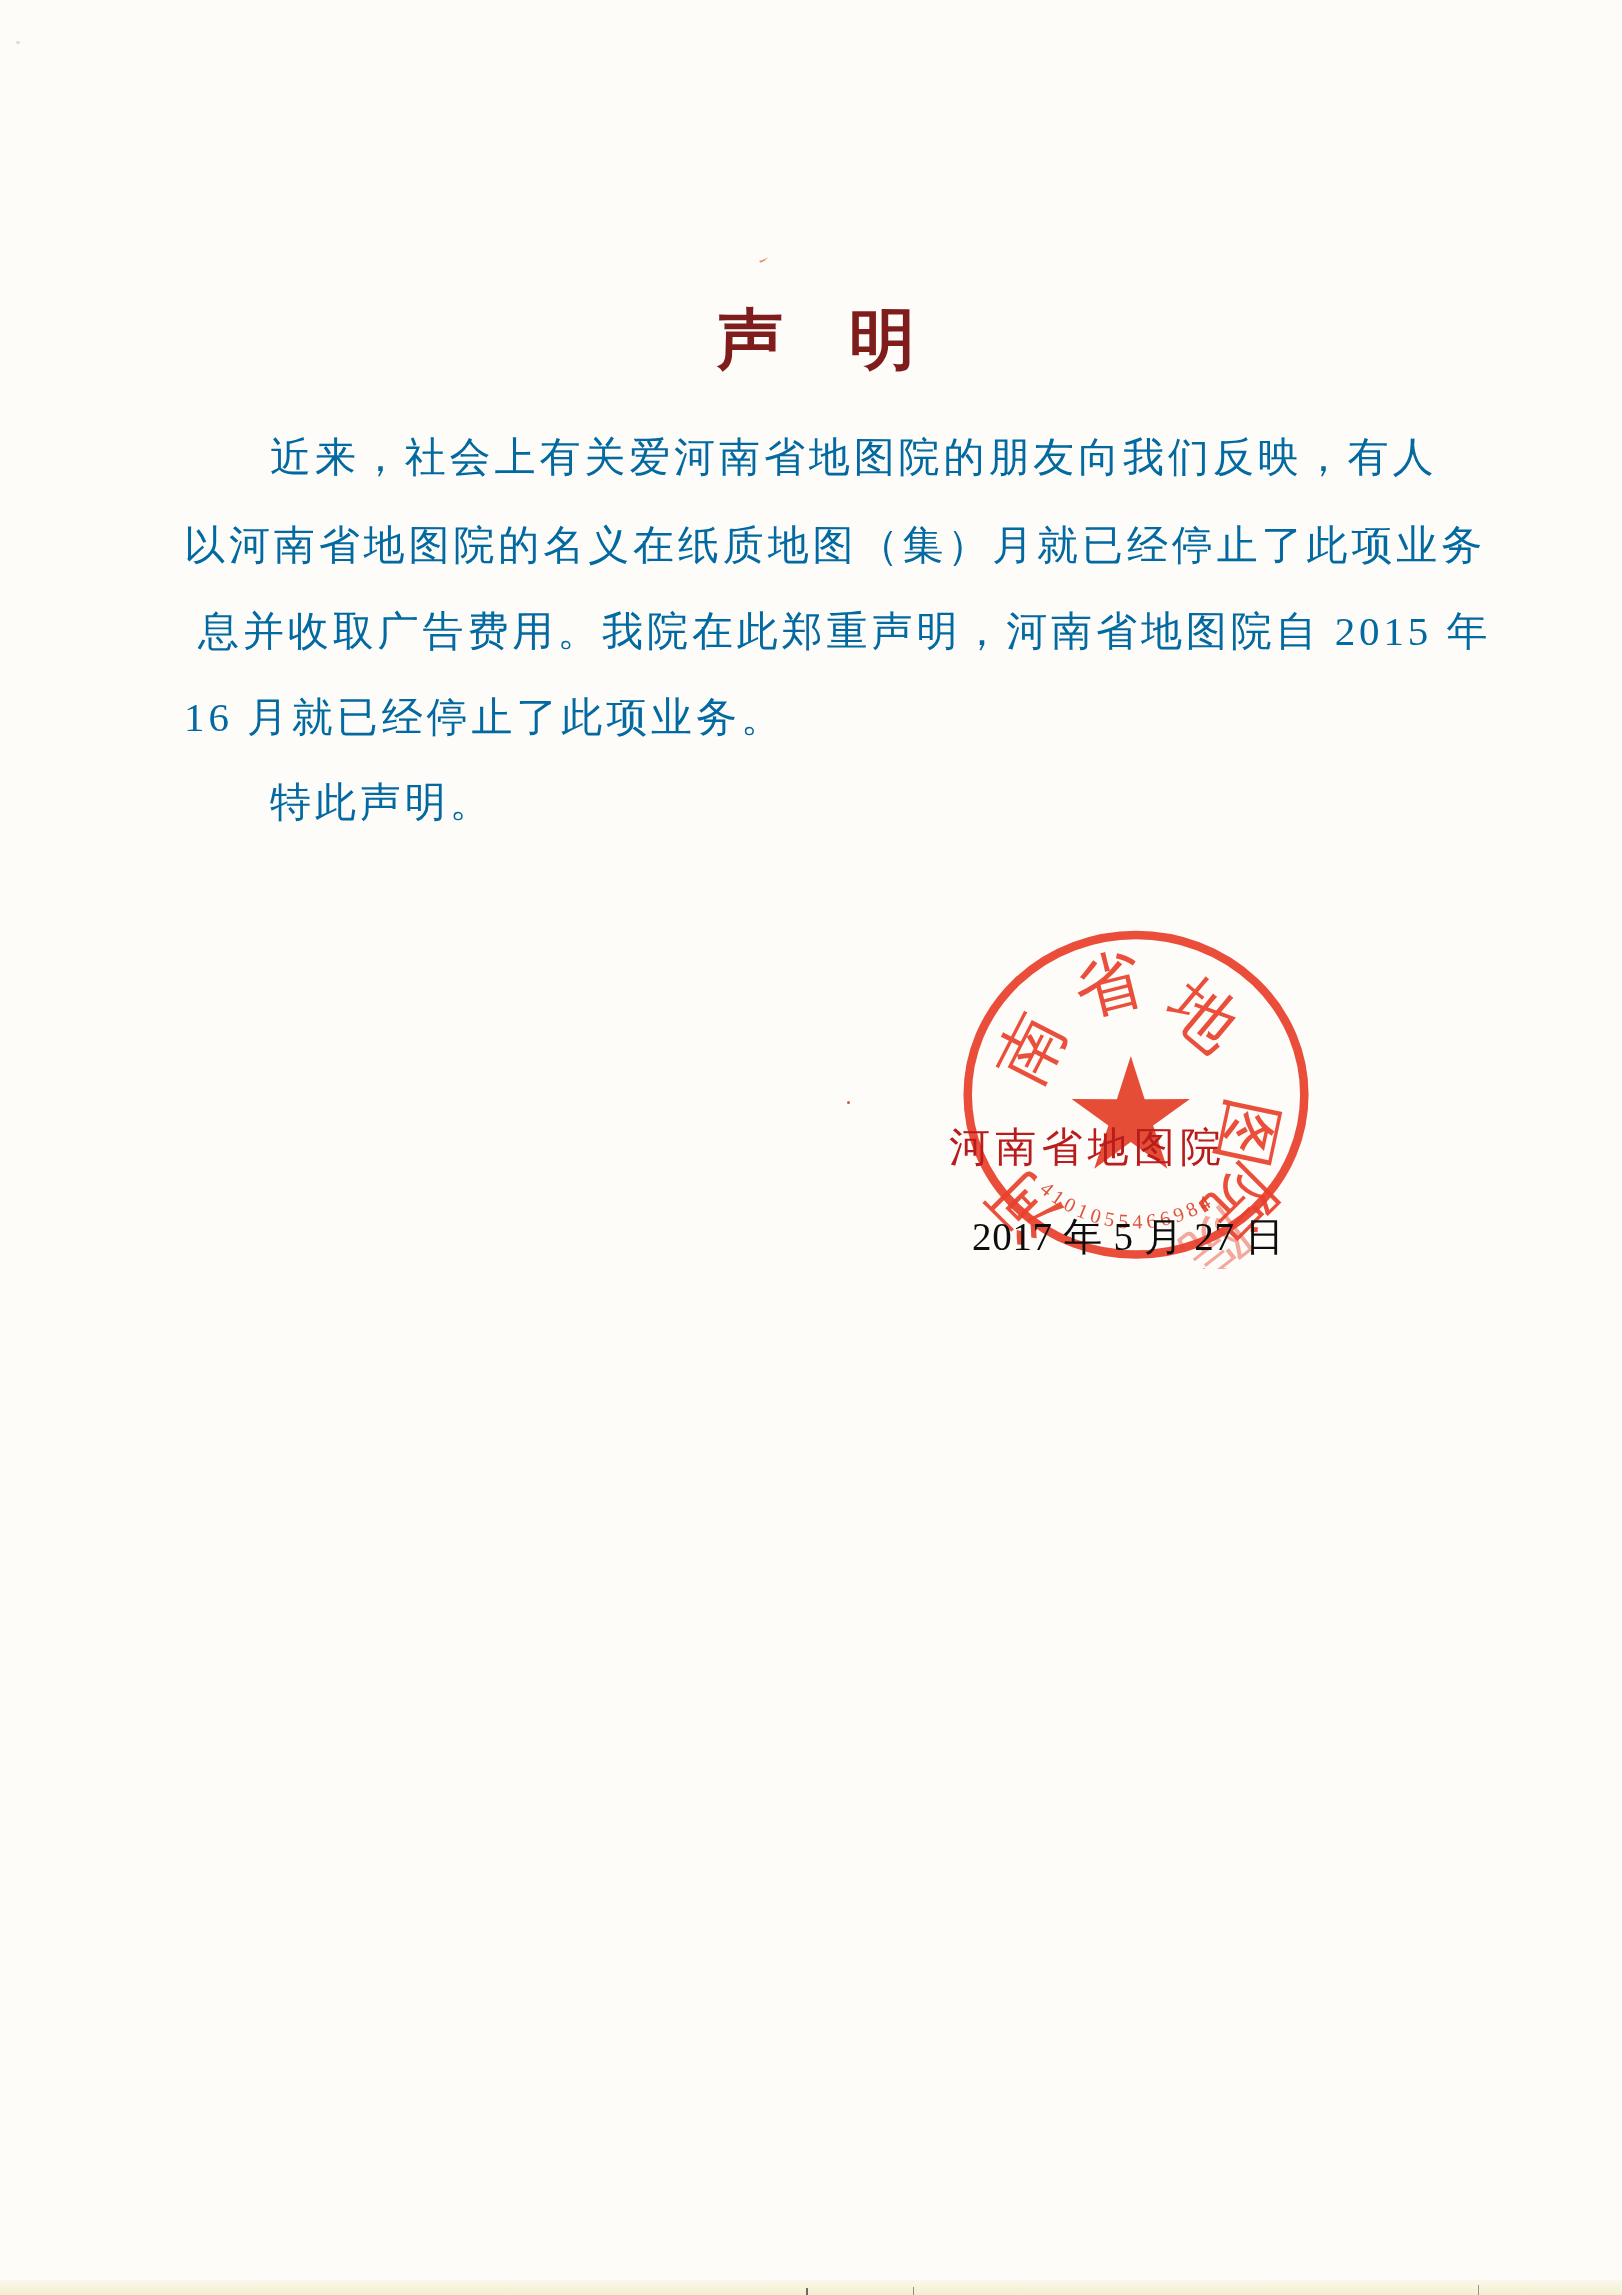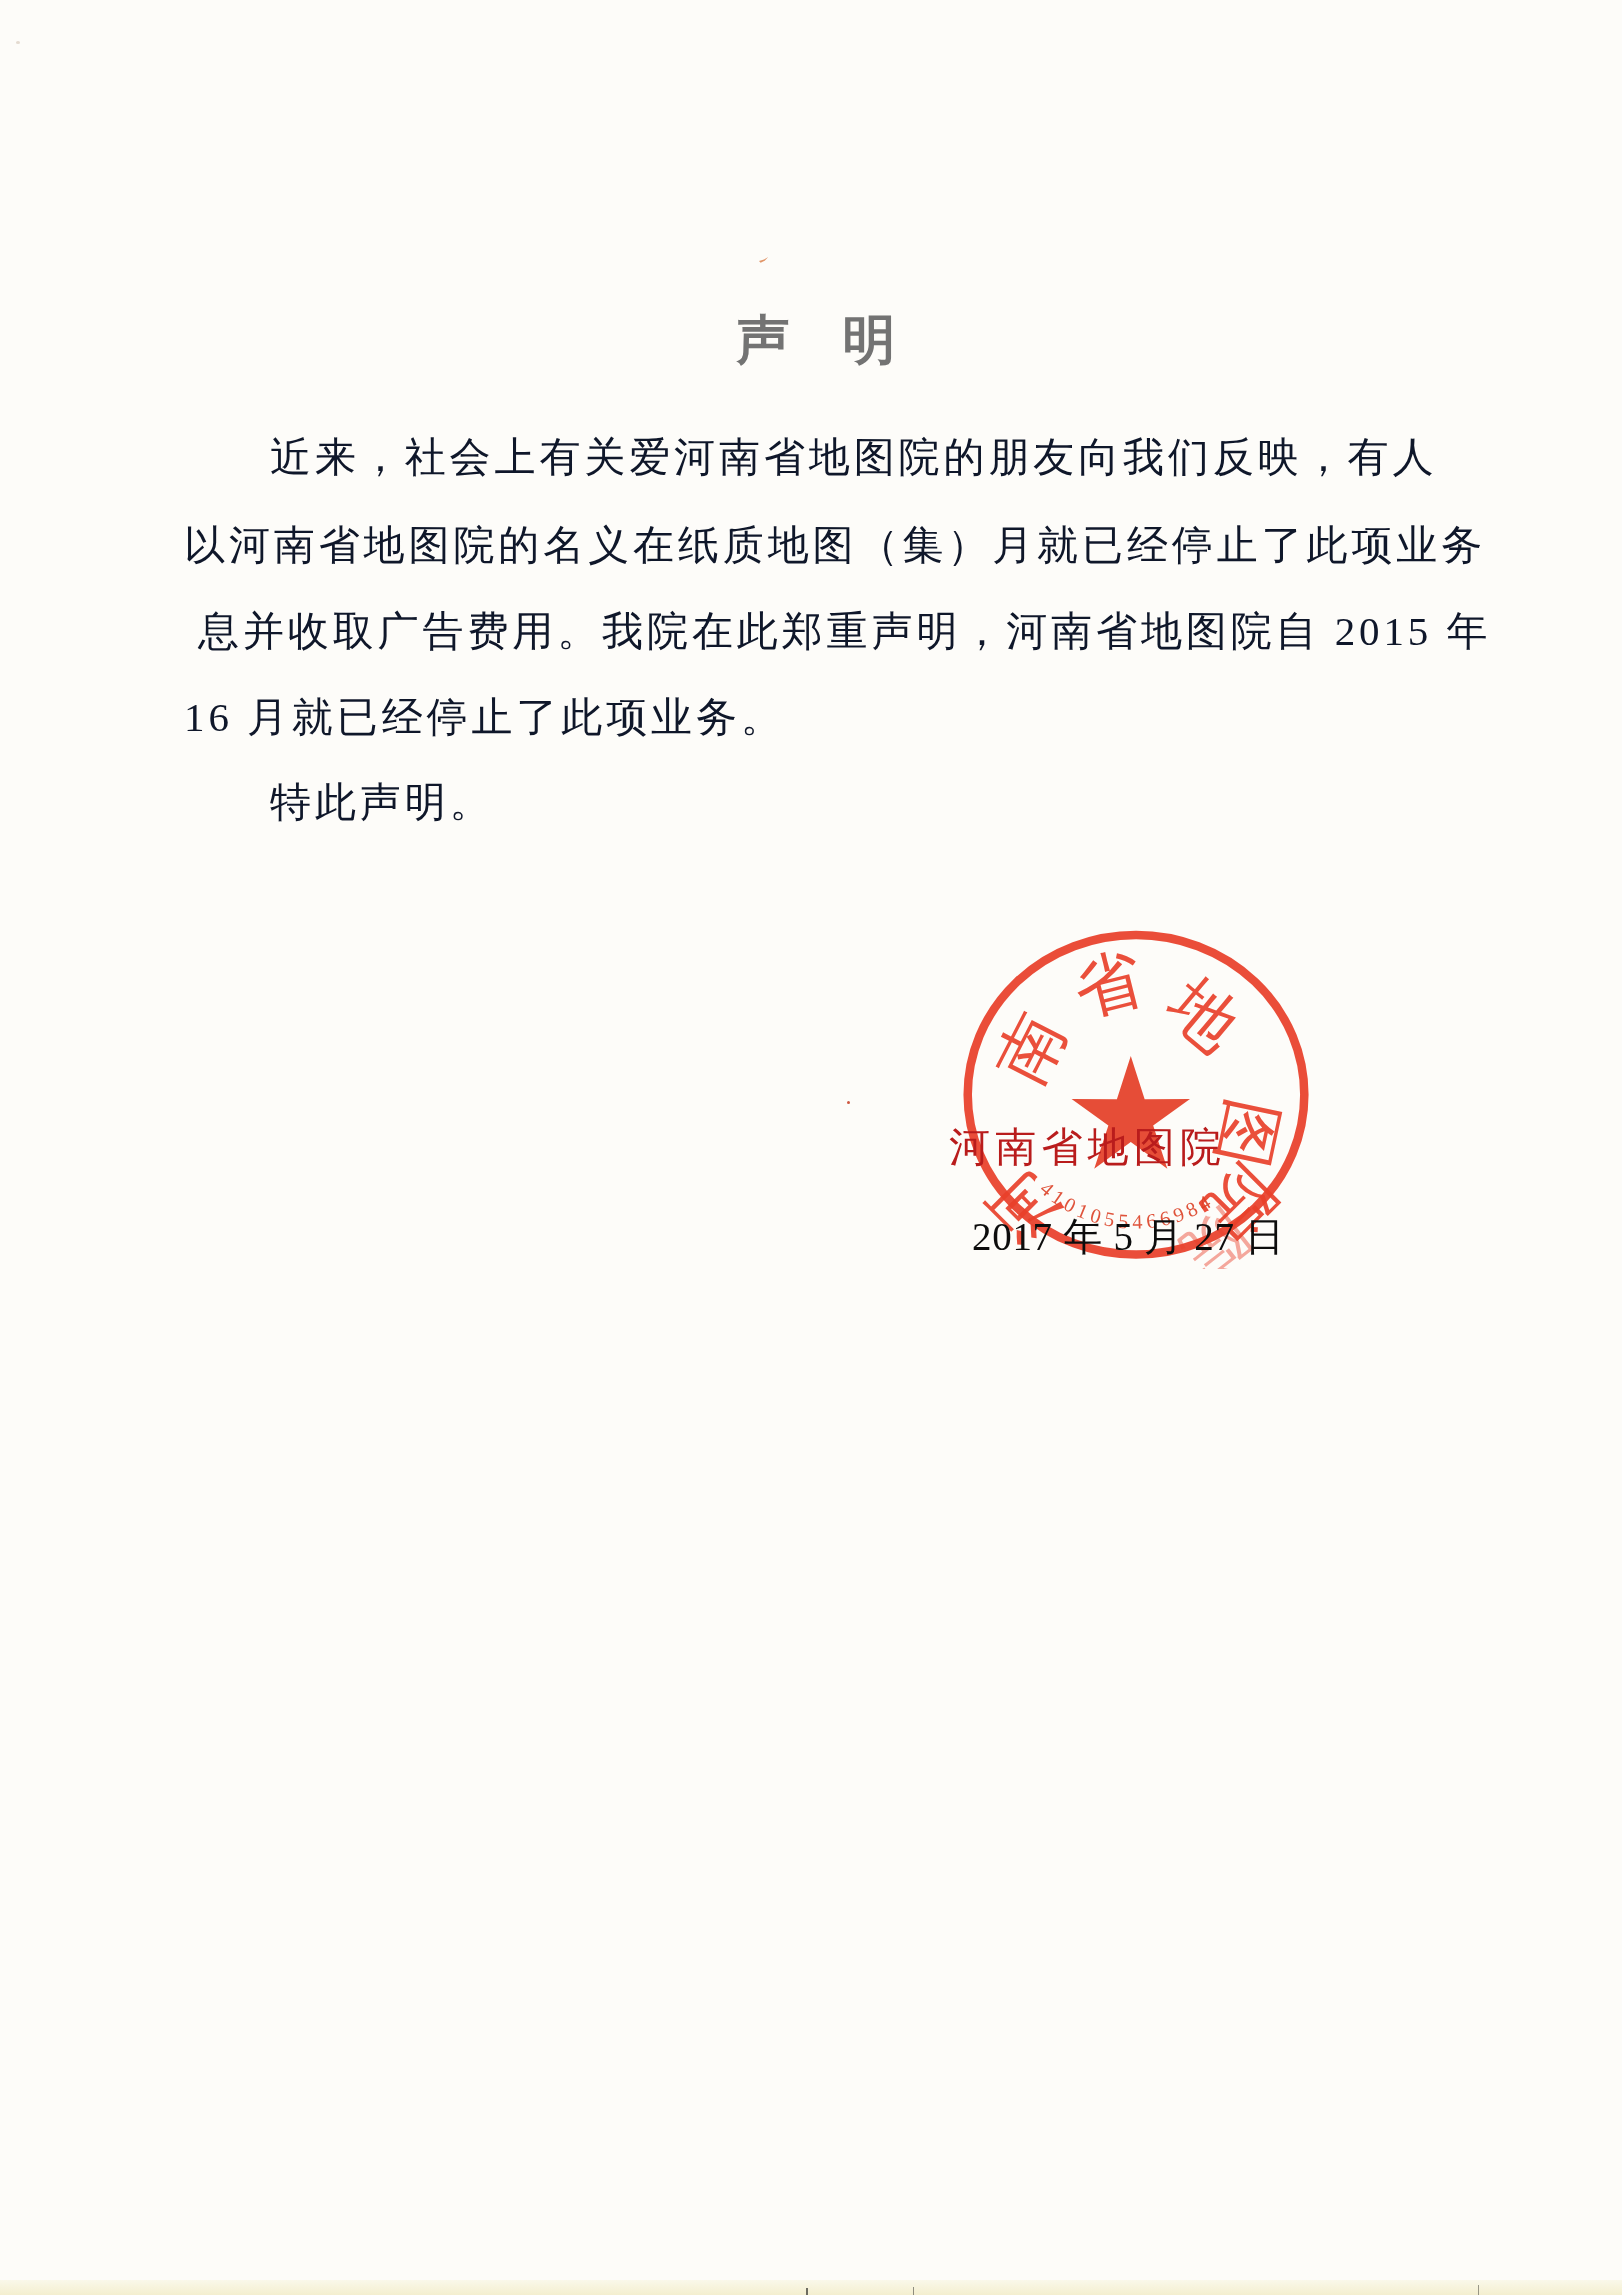--- a/index.html
+++ b/index.html
@@ -7,27 +7,27 @@
     width:1623px;height:2295px;position:relative;
     background:#fdfcf9;
     font-family:"Liberation Serif","DejaVu Serif",serif;
     overflow:hidden;
   }
   .abs{position:absolute;}
   
   .doc-title{
     left:183px;top:296px;width:1266px;height:92px;
     text-align:center;
-    font-size:53px;line-height:88px;font-weight:700;
-    color:#737373;letter-spacing:0;
+    font-size:66px;line-height:88px;font-weight:700;
+    color:#7f1d1d;letter-spacing:0;
     white-space:pre;
   }
   .body-line{
     font-size:41px;line-height:43px;letter-spacing:3.9px;
-    color:#0f172a;white-space:pre;
+    color:#0369a1;white-space:pre;
   }
   .body-line.justified{
     text-align:justify;text-align-last:justify;
   }
   .line-1{left:270px;top:436px;width:1160px;}
   .line-2{left:184px;top:524px;width:1246px;}
   .line-3{left:198px;top:610px;width:1246px;}
   .line-4{left:184px;top:696px;}
   .line-5{left:270px;top:781px;}
   .signature{

